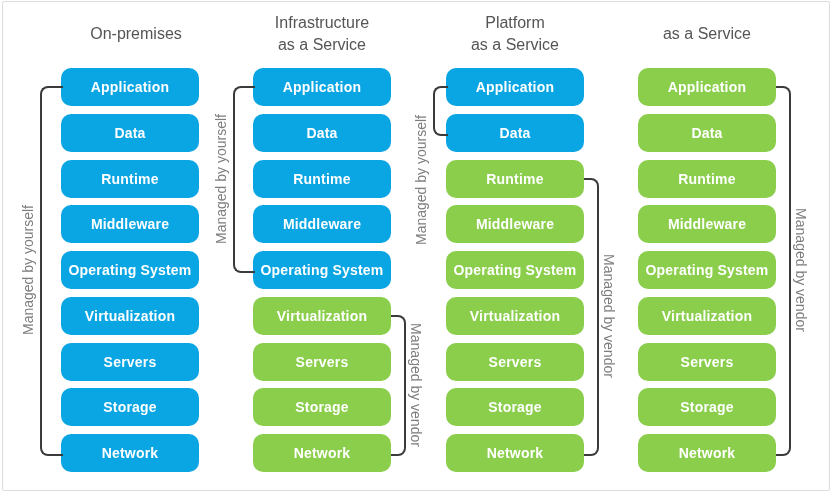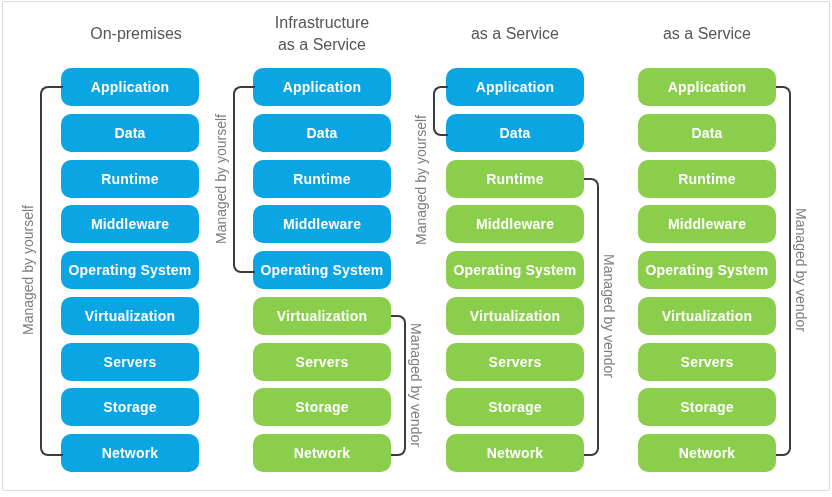--- a/index.html
+++ b/index.html
@@ -105,20 +105,21 @@
       <div class="layer-box" style="left: 253px; top: 251px; background: rgb(10, 165, 227);">Operating System</div>
       <div class="layer-box" style="left: 253px; top: 297px; background: rgb(139, 206, 76);">Virtualization</div>
       <div class="layer-box" style="left: 253px; top: 343px; background: rgb(139, 206, 76);">Servers</div>
       <div class="layer-box" style="left: 253px; top: 388px; background: rgb(139, 206, 76);">Storage</div>
       <div class="layer-box" style="left: 253px; top: 434px; background: rgb(139, 206, 76);">Network</div>
       <div class="bracket left" style="top: 86px; height: 183px; left: 233px; width: 20px;"></div>
       <div class="bracket-label rot-ccw" style="left: 136px; top: 169.5px;">Managed by yourself</div>
       <div class="bracket right" style="top: 315px; height: 137px; left: 391px; width: 13px;"></div>
       <div class="bracket-label rot-cw" style="left: 331px; top: 375.5px;">Managed by vendor</div>
       <div class="col-title" style="left: 430px;">
+        <div>Platform</div>
         <div>as a Service</div>
       </div>
       <div class="layer-box" style="left: 446px; top: 68px; background: rgb(10, 165, 227);">Application</div>
       <div class="layer-box" style="left: 446px; top: 114px; background: rgb(10, 165, 227);">Data</div>
       <div class="layer-box" style="left: 446px; top: 160px; background: rgb(139, 206, 76);">Runtime</div>
       <div class="layer-box" style="left: 446px; top: 205px; background: rgb(139, 206, 76);">Middleware</div>
       <div class="layer-box" style="left: 446px; top: 251px; background: rgb(139, 206, 76);">Operating System</div>
       <div class="layer-box" style="left: 446px; top: 297px; background: rgb(139, 206, 76);">Virtualization</div>
       <div class="layer-box" style="left: 446px; top: 343px; background: rgb(139, 206, 76);">Servers</div>
       <div class="layer-box" style="left: 446px; top: 388px; background: rgb(139, 206, 76);">Storage</div>

